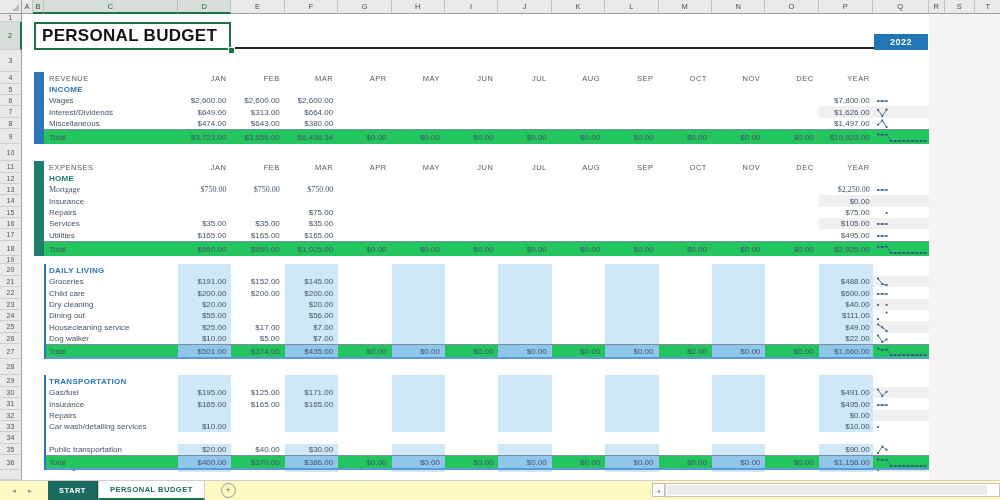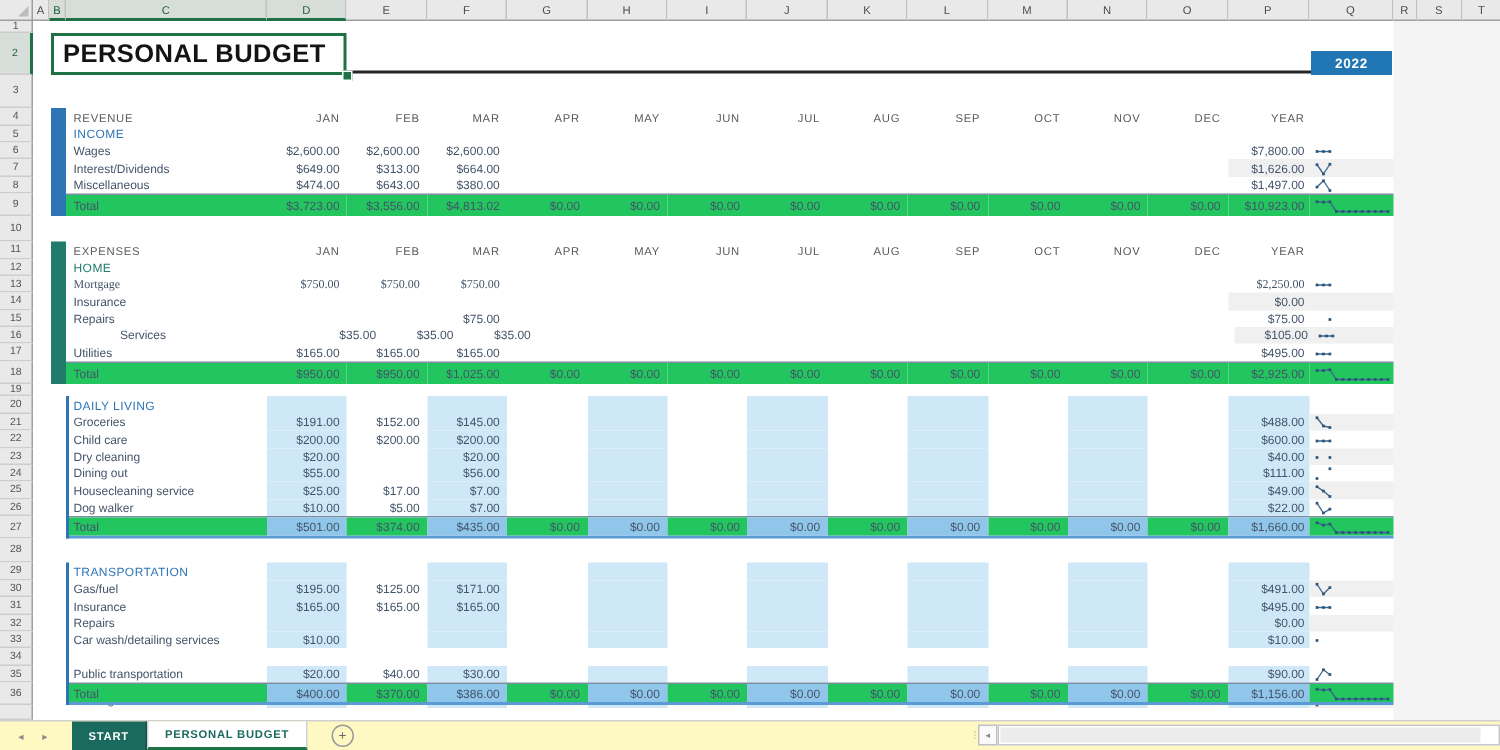--- a/index.html
+++ b/index.html
@@ -21,21 +21,21 @@
   .title-underline{position:absolute;left:231px;top:47px;width:643px;height:2px;background:#262626;}
   .year-badge{position:absolute;left:874px;top:34px;width:54px;height:16px;background:#2077b4;color:#fff;font-size:9px;font-weight:700;display:flex;align-items:center;justify-content:center;letter-spacing:.5px;}
   
   .srow{position:absolute;left:44px;width:885px;display:flex;box-sizing:border-box;}
   .cell{box-sizing:border-box;font-size:8px;color:#44546a;display:flex;align-items:center;overflow:hidden;white-space:nowrap;}
   .c-label{width:134px;padding-left:5px;}
   .c-m{width:53.4px;justify-content:flex-end;padding-right:5px;}
   .c-year{width:54px;justify-content:flex-end;padding-right:3px;}
   .c-spark{width:56px;padding-left:2px;}
   .hdr .cell{color:#595959;font-size:7.5px;letter-spacing:.5px;}
-  .sub-label{font-weight:400;letter-spacing:.3px;}
+  .sub-label{font-weight:700;letter-spacing:.3px;}
   .trow{border-top:1px solid #7d8ea3;}
   .trow .cell{background:#22c55e;}
   .band{background:#cfe8f7;}
   .trow .band-dark{background:#90c6ea;}
   .stripe{background:#f0f0f0;}
   .accent-bar{position:absolute;left:34px;width:10px;z-index:2;}
   .accent-line{position:absolute;left:44px;width:2px;z-index:2;}
   
   .tabbar{position:absolute;left:0;top:480px;width:1000px;height:20px;background:#fef9c3;border-top:1px solid #cfcfcf;box-sizing:border-box;display:flex;align-items:stretch;z-index:7;}
   .nav-arrow{width:16px;display:flex;align-items:center;justify-content:center;color:#8a8a8a;font-size:7px;}
@@ -237,21 +237,21 @@
             <rect x="2.1" y="5.8" width="1.8" height="1.8" fill="#2d5379"></rect>
             <rect x="6.4" y="1.6" width="1.8" height="1.8" fill="#2d5379"></rect>
             <rect x="10.7" y="8.1" width="1.8" height="1.8" fill="#2d5379"></rect>
           </svg>
         </div>
       </div>
       <div class="srow trow" style="top: 129px; height: 15px;">
         <div class="cell c-label">Total</div>
         <div class="cell c-m">$3,723.00</div>
         <div class="cell c-m">$3,556.00</div>
-        <div class="cell c-m">$4,813.02</div>
+        <div class="cell c-m">$6,438.34</div>
         <div class="cell c-m">$0.00</div>
         <div class="cell c-m">$0.00</div>
         <div class="cell c-m">$0.00</div>
         <div class="cell c-m">$0.00</div>
         <div class="cell c-m">$0.00</div>
         <div class="cell c-m">$0.00</div>
         <div class="cell c-m">$0.00</div>
         <div class="cell c-m">$0.00</div>
         <div class="cell c-m">$0.00</div>
         <div class="cell c-year">$10,923.00</div>
@@ -374,21 +374,21 @@
         <div class="cell c-m"></div>
         <div class="cell c-m"></div>
         <div class="cell c-m"></div>
         <div class="cell c-year">$75.00</div>
         <div class="cell c-spark">
           <svg width="54" height="11">
             <rect x="10.7" y="5.1" width="1.8" height="1.8" fill="#2d5379"></rect>
           </svg>
         </div>
       </div>
-      <div class="srow " style="top: 218px; height: 11px; padding-left: 31px;">
+      <div class="srow " style="top: 218px; height: 11px;">
         <div class="cell c-label">Services</div>
         <div class="cell c-m">$35.00</div>
         <div class="cell c-m">$35.00</div>
         <div class="cell c-m">$35.00</div>
         <div class="cell c-m"></div>
         <div class="cell c-m"></div>
         <div class="cell c-m"></div>
         <div class="cell c-m"></div>
         <div class="cell c-m"></div>
         <div class="cell c-m"></div>

